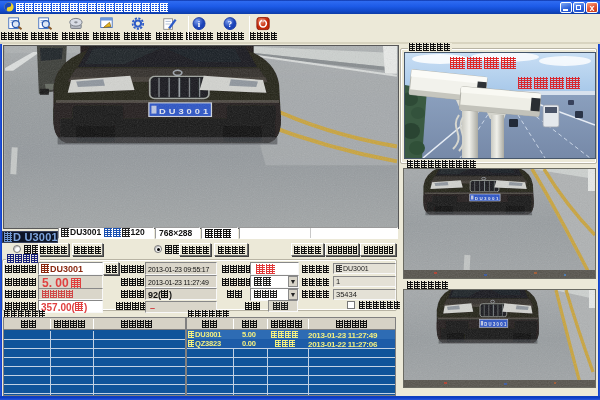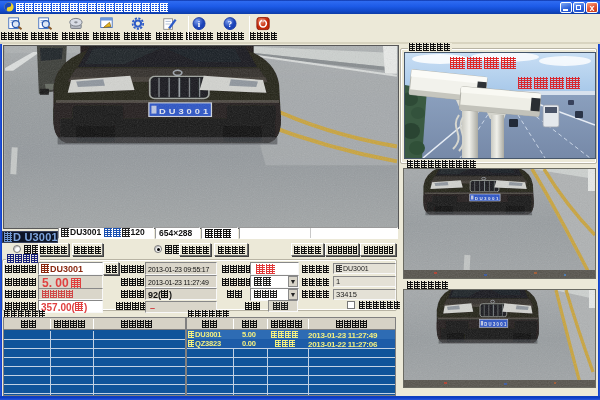--- a/index.html
+++ b/index.html
@@ -180,21 +180,21 @@
 </g>
     </defs>
     <use href="#car" transform="translate(29,-3.3) scale(0.85,0.72)"></use>
     <rect width="394" height="183" filter="url(#nz)" opacity="0.18"></rect>
   </svg>
 <div style="position:absolute;left:2px;top:231px;width:56px;height:12px;background:#0D1526;border:1px solid #39425C;"></div>
 <div style="position:absolute;left:4px;top:232px;white-space:nowrap;font-size:0;line-height:0;"><i style="display:inline-block;vertical-align:top;width:8px;height:10px;margin-right:1px;margin-top:0px;background-image:repeating-linear-gradient(90deg,#6E96D0 0,#6E96D0 1px,transparent 1px,transparent 3px),repeating-linear-gradient(0deg,#6E96D0 0,#6E96D0 1px,transparent 1px,transparent 2px)"></i><span style="display:inline-block;vertical-align:top;font:bold 11px 'Liberation Sans';color:#7EA6DE;letter-spacing:0.2px;margin-top:-1px;line-height:12px">D&nbsp;U3001</span></div>
 <div style="position:absolute;left:58px;top:227px;width:96px;height:12px;background:#fff;border:1px solid #9a9a9a;border-bottom-color:#fff;border-right-color:#fff;"></div>
 <div style="position:absolute;left:61px;top:228px;white-space:nowrap;font-size:0;line-height:0;"><i style="display:inline-block;vertical-align:top;width:8px;height:9px;margin-right:1px;margin-top:0px;background-image:repeating-linear-gradient(90deg,#222 0,#222 1px,transparent 1px,transparent 3px),repeating-linear-gradient(0deg,#222 0,#222 1px,transparent 1px,transparent 2px)"></i><span style="display:inline-block;vertical-align:top;font:bold 8.5px 'Liberation Sans';color:#111;letter-spacing:0px;margin-top:0px;line-height:9.5px">DU3001&nbsp;</span><i style="display:inline-block;vertical-align:top;width:8px;height:9px;margin-right:1px;margin-top:0px;background-image:repeating-linear-gradient(90deg,#1A50B0 0,#1A50B0 1px,transparent 1px,transparent 3px),repeating-linear-gradient(0deg,#1A50B0 0,#1A50B0 1px,transparent 1px,transparent 2px)"></i><i style="display:inline-block;vertical-align:top;width:8px;height:9px;margin-right:1px;margin-top:0px;background-image:repeating-linear-gradient(90deg,#1A50B0 0,#1A50B0 1px,transparent 1px,transparent 3px),repeating-linear-gradient(0deg,#1A50B0 0,#1A50B0 1px,transparent 1px,transparent 2px)"></i><i style="display:inline-block;vertical-align:top;width:8px;height:9px;margin-right:1px;margin-top:0px;background-image:repeating-linear-gradient(90deg,#222 0,#222 1px,transparent 1px,transparent 3px),repeating-linear-gradient(0deg,#222 0,#222 1px,transparent 1px,transparent 2px)"></i><span style="display:inline-block;vertical-align:top;font:bold 8.5px 'Liberation Sans';color:#111;letter-spacing:0px;margin-top:0px;line-height:9.5px">120</span></div>
 <div style="position:absolute;left:155px;top:227px;width:45px;height:12px;background:#fff;border:1px solid #9a9a9a;border-bottom-color:#fff;border-right-color:#fff;"></div>
-<div style="position:absolute;left:159px;top:229px;white-space:nowrap;font-size:0;line-height:0;"><span style="display:inline-block;vertical-align:top;font:bold 8.5px 'Liberation Sans';color:#111;letter-spacing:0px;margin-top:0px;line-height:9.5px">654×288</span></div>
+<div style="position:absolute;left:159px;top:229px;white-space:nowrap;font-size:0;line-height:0;"><span style="display:inline-block;vertical-align:top;font:bold 8.5px 'Liberation Sans';color:#111;letter-spacing:0px;margin-top:0px;line-height:9.5px">768×288</span></div>
 <div style="position:absolute;left:201px;top:227px;width:37px;height:12px;background:#fff;border:1px solid #9a9a9a;border-bottom-color:#fff;border-right-color:#fff;"></div>
 <div style="position:absolute;left:239px;top:227px;width:159px;height:12px;background:#fff;border:1px solid #9a9a9a;border-bottom-color:#fff;border-right-color:#fff;"></div>
 <div style="position:absolute;left:310px;top:228px;width:1px;height:10px;background:#c8c8c8;"></div>
 <div style="position:absolute;left:205px;top:229px;white-space:nowrap;font-size:0;line-height:0;"><i style="display:inline-block;vertical-align:top;width:8px;height:9px;margin-right:1px;margin-top:0px;background-image:repeating-linear-gradient(90deg,#111 0,#111 1px,transparent 1px,transparent 3px),repeating-linear-gradient(0deg,#111 0,#111 1px,transparent 1px,transparent 2px)"></i><i style="display:inline-block;vertical-align:top;width:8px;height:9px;margin-right:1px;margin-top:0px;background-image:repeating-linear-gradient(90deg,#111 0,#111 1px,transparent 1px,transparent 3px),repeating-linear-gradient(0deg,#111 0,#111 1px,transparent 1px,transparent 2px)"></i><i style="display:inline-block;vertical-align:top;width:8px;height:9px;margin-right:1px;margin-top:0px;background-image:repeating-linear-gradient(90deg,#111 0,#111 1px,transparent 1px,transparent 3px),repeating-linear-gradient(0deg,#111 0,#111 1px,transparent 1px,transparent 2px)"></i></div>
 <span style="position:absolute;left:13px;top:245px;width:8px;height:8px;border-radius:5px;background:#fff;border:1px solid #787878;box-shadow:inset 1px 1px 1px #c0c0c0"></span>
 <div style="position:absolute;left:24px;top:245px;white-space:nowrap;font-size:0;line-height:0;"><i style="display:inline-block;vertical-align:top;width:7px;height:9px;margin-right:1px;margin-top:0px;background-image:repeating-linear-gradient(90deg,#111 0,#111 1px,transparent 1px,transparent 3px),repeating-linear-gradient(0deg,#111 0,#111 1px,transparent 1px,transparent 2px)"></i><i style="display:inline-block;vertical-align:top;width:7px;height:9px;margin-right:1px;margin-top:0px;background-image:repeating-linear-gradient(90deg,#111 0,#111 1px,transparent 1px,transparent 3px),repeating-linear-gradient(0deg,#111 0,#111 1px,transparent 1px,transparent 2px)"></i></div>
 <div class="btn" style="left:38px;top:243px;width:31px;height:13px;box-shadow:1px 1px 0 #404040">
     <div style="margin-top:2px;margin-left:1px;text-align:left"><i style="display:inline-block;vertical-align:top;width:6px;height:8px;margin-right:1px;margin-top:0px;background-image:repeating-linear-gradient(90deg,#111 0,#111 1px,transparent 1px,transparent 3px),repeating-linear-gradient(0deg,#111 0,#111 1px,transparent 1px,transparent 2px)"></i><i style="display:inline-block;vertical-align:top;width:6px;height:8px;margin-right:1px;margin-top:0px;background-image:repeating-linear-gradient(90deg,#111 0,#111 1px,transparent 1px,transparent 3px),repeating-linear-gradient(0deg,#111 0,#111 1px,transparent 1px,transparent 2px)"></i><i style="display:inline-block;vertical-align:top;width:6px;height:8px;margin-right:1px;margin-top:0px;background-image:repeating-linear-gradient(90deg,#111 0,#111 1px,transparent 1px,transparent 3px),repeating-linear-gradient(0deg,#111 0,#111 1px,transparent 1px,transparent 2px)"></i><i style="display:inline-block;vertical-align:top;width:6px;height:8px;margin-right:1px;margin-top:0px;background-image:repeating-linear-gradient(90deg,#111 0,#111 1px,transparent 1px,transparent 3px),repeating-linear-gradient(0deg,#111 0,#111 1px,transparent 1px,transparent 2px)"></i></div>
   </div>
 <div class="btn" style="left:72px;top:243px;width:31px;height:13px;box-shadow:1px 1px 0 #404040">
@@ -254,21 +254,21 @@
 <div style="position:absolute;left:42px;top:290px;white-space:nowrap;font-size:0;line-height:0;"><i style="display:inline-block;vertical-align:top;width:7px;height:8px;margin-right:1px;margin-top:0px;background-image:repeating-linear-gradient(90deg,#D04848 0,#D04848 1px,transparent 1px,transparent 3px),repeating-linear-gradient(0deg,#D04848 0,#D04848 1px,transparent 1px,transparent 2px)"></i><i style="display:inline-block;vertical-align:top;width:7px;height:8px;margin-right:1px;margin-top:0px;background-image:repeating-linear-gradient(90deg,#D04848 0,#D04848 1px,transparent 1px,transparent 3px),repeating-linear-gradient(0deg,#D04848 0,#D04848 1px,transparent 1px,transparent 2px)"></i><i style="display:inline-block;vertical-align:top;width:7px;height:8px;margin-right:1px;margin-top:0px;background-image:repeating-linear-gradient(90deg,#D04848 0,#D04848 1px,transparent 1px,transparent 3px),repeating-linear-gradient(0deg,#D04848 0,#D04848 1px,transparent 1px,transparent 2px)"></i><i style="display:inline-block;vertical-align:top;width:7px;height:8px;margin-right:1px;margin-top:0px;background-image:repeating-linear-gradient(90deg,#D04848 0,#D04848 1px,transparent 1px,transparent 3px),repeating-linear-gradient(0deg,#D04848 0,#D04848 1px,transparent 1px,transparent 2px)"></i></div>
 <div style="position:absolute;left:121px;top:290px;white-space:nowrap;font-size:0;line-height:0;"><i style="display:inline-block;vertical-align:top;width:7px;height:8px;margin-right:1px;margin-top:0px;background-image:repeating-linear-gradient(90deg,#111 0,#111 1px,transparent 1px,transparent 3px),repeating-linear-gradient(0deg,#111 0,#111 1px,transparent 1px,transparent 2px)"></i><i style="display:inline-block;vertical-align:top;width:7px;height:8px;margin-right:1px;margin-top:0px;background-image:repeating-linear-gradient(90deg,#111 0,#111 1px,transparent 1px,transparent 3px),repeating-linear-gradient(0deg,#111 0,#111 1px,transparent 1px,transparent 2px)"></i><i style="display:inline-block;vertical-align:top;width:7px;height:8px;margin-right:1px;margin-top:0px;background-image:repeating-linear-gradient(90deg,#111 0,#111 1px,transparent 1px,transparent 3px),repeating-linear-gradient(0deg,#111 0,#111 1px,transparent 1px,transparent 2px)"></i><i style="display:inline-block;vertical-align:top;width:7px;height:8px;margin-right:1px;margin-top:0px;background-image:repeating-linear-gradient(90deg,#111 0,#111 1px,transparent 1px,transparent 3px),repeating-linear-gradient(0deg,#111 0,#111 1px,transparent 1px,transparent 2px)"></i></div>
 <div style="position:absolute;left:145px;top:288px;width:72px;height:12px;background:#DAD6CA;border-top:1px solid #888;border-left:1px solid #888;border-bottom:1px solid #f8f8f8;border-right:1px solid #f8f8f8;"></div>
 <div style="position:absolute;left:148px;top:290px;white-space:nowrap;font-size:0;line-height:0;"><span style="display:inline-block;vertical-align:top;font:bold 9px 'Liberation Sans';color:#111;letter-spacing:0px;margin-top:0px;line-height:10px">92(</span><i style="display:inline-block;vertical-align:top;width:7px;height:8px;margin-right:1px;margin-top:0px;background-image:repeating-linear-gradient(90deg,#111 0,#111 1px,transparent 1px,transparent 3px),repeating-linear-gradient(0deg,#111 0,#111 1px,transparent 1px,transparent 2px)"></i><span style="display:inline-block;vertical-align:top;font:bold 9px 'Liberation Sans';color:#111;letter-spacing:0px;margin-top:0px;line-height:10px">)</span></div>
 <div style="position:absolute;left:227px;top:290px;white-space:nowrap;font-size:0;line-height:0;"><i style="display:inline-block;vertical-align:top;width:7px;height:8px;margin-right:1px;margin-top:0px;background-image:repeating-linear-gradient(90deg,#111 0,#111 1px,transparent 1px,transparent 3px),repeating-linear-gradient(0deg,#111 0,#111 1px,transparent 1px,transparent 2px)"></i><i style="display:inline-block;vertical-align:top;width:7px;height:8px;margin-right:1px;margin-top:0px;background-image:repeating-linear-gradient(90deg,#111 0,#111 1px,transparent 1px,transparent 3px),repeating-linear-gradient(0deg,#111 0,#111 1px,transparent 1px,transparent 2px)"></i></div>
 <div style="position:absolute;left:250px;top:288px;width:49px;height:13px;background:#fff;border-top:1px solid #888;border-left:1px solid #888;border-bottom:1px solid #f8f8f8;border-right:1px solid #f8f8f8;"></div>
 <div style="position:absolute;left:254px;top:290px;white-space:nowrap;font-size:0;line-height:0;"><i style="display:inline-block;vertical-align:top;width:7px;height:8px;margin-right:1px;margin-top:0px;background-image:repeating-linear-gradient(90deg,#222 0,#222 1px,transparent 1px,transparent 3px),repeating-linear-gradient(0deg,#222 0,#222 1px,transparent 1px,transparent 2px)"></i><i style="display:inline-block;vertical-align:top;width:7px;height:8px;margin-right:1px;margin-top:0px;background-image:repeating-linear-gradient(90deg,#222 0,#222 1px,transparent 1px,transparent 3px),repeating-linear-gradient(0deg,#222 0,#222 1px,transparent 1px,transparent 2px)"></i><i style="display:inline-block;vertical-align:top;width:7px;height:8px;margin-right:1px;margin-top:0px;background-image:repeating-linear-gradient(90deg,#222 0,#222 1px,transparent 1px,transparent 3px),repeating-linear-gradient(0deg,#222 0,#222 1px,transparent 1px,transparent 2px)"></i></div>
 <div style="position:absolute;left:288px;top:289px;width:10px;height:11px;background:#D8D4C8;border:1px solid #888;text-align:center;font:7px 'Liberation Sans',sans-serif;line-height:9px;color:#222">▼</div>
 <div style="position:absolute;left:302px;top:290px;white-space:nowrap;font-size:0;line-height:0;"><i style="display:inline-block;vertical-align:top;width:6px;height:8px;margin-right:1px;margin-top:0px;background-image:repeating-linear-gradient(90deg,#111 0,#111 1px,transparent 1px,transparent 3px),repeating-linear-gradient(0deg,#111 0,#111 1px,transparent 1px,transparent 2px)"></i><i style="display:inline-block;vertical-align:top;width:6px;height:8px;margin-right:1px;margin-top:0px;background-image:repeating-linear-gradient(90deg,#111 0,#111 1px,transparent 1px,transparent 3px),repeating-linear-gradient(0deg,#111 0,#111 1px,transparent 1px,transparent 2px)"></i><i style="display:inline-block;vertical-align:top;width:6px;height:8px;margin-right:1px;margin-top:0px;background-image:repeating-linear-gradient(90deg,#111 0,#111 1px,transparent 1px,transparent 3px),repeating-linear-gradient(0deg,#111 0,#111 1px,transparent 1px,transparent 2px)"></i><i style="display:inline-block;vertical-align:top;width:6px;height:8px;margin-right:1px;margin-top:0px;background-image:repeating-linear-gradient(90deg,#111 0,#111 1px,transparent 1px,transparent 3px),repeating-linear-gradient(0deg,#111 0,#111 1px,transparent 1px,transparent 2px)"></i></div>
 <div style="position:absolute;left:333px;top:289px;width:63px;height:11px;background:#E4E1D6;border-top:1px solid #888;border-left:1px solid #888;border-bottom:1px solid #f8f8f8;border-right:1px solid #f8f8f8;"></div>
-<div style="position:absolute;left:336px;top:291px;white-space:nowrap;font-size:0;line-height:0;"><span style="display:inline-block;vertical-align:top;font:7.5px 'Liberation Sans';color:#222;letter-spacing:0px;margin-top:0px;line-height:8.5px">33415</span></div>
+<div style="position:absolute;left:336px;top:291px;white-space:nowrap;font-size:0;line-height:0;"><span style="display:inline-block;vertical-align:top;font:7.5px 'Liberation Sans';color:#222;letter-spacing:0px;margin-top:0px;line-height:8.5px">35434</span></div>
 <div style="position:absolute;left:5px;top:302px;white-space:nowrap;font-size:0;line-height:0;"><i style="display:inline-block;vertical-align:top;width:7px;height:8px;margin-right:1px;margin-top:0px;background-image:repeating-linear-gradient(90deg,#111 0,#111 1px,transparent 1px,transparent 3px),repeating-linear-gradient(0deg,#111 0,#111 1px,transparent 1px,transparent 2px)"></i><i style="display:inline-block;vertical-align:top;width:7px;height:8px;margin-right:1px;margin-top:0px;background-image:repeating-linear-gradient(90deg,#111 0,#111 1px,transparent 1px,transparent 3px),repeating-linear-gradient(0deg,#111 0,#111 1px,transparent 1px,transparent 2px)"></i><i style="display:inline-block;vertical-align:top;width:7px;height:8px;margin-right:1px;margin-top:0px;background-image:repeating-linear-gradient(90deg,#111 0,#111 1px,transparent 1px,transparent 3px),repeating-linear-gradient(0deg,#111 0,#111 1px,transparent 1px,transparent 2px)"></i><i style="display:inline-block;vertical-align:top;width:7px;height:8px;margin-right:1px;margin-top:0px;background-image:repeating-linear-gradient(90deg,#111 0,#111 1px,transparent 1px,transparent 3px),repeating-linear-gradient(0deg,#111 0,#111 1px,transparent 1px,transparent 2px)"></i></div>
 <div style="position:absolute;left:38px;top:300px;width:65px;height:13px;background:#fff;border-top:1px solid #888;border-left:1px solid #888;border-bottom:1px solid #f8f8f8;border-right:1px solid #f8f8f8;"></div>
 <div style="position:absolute;left:41px;top:302px;white-space:nowrap;font-size:0;line-height:0;"><span style="display:inline-block;vertical-align:top;font:bold 10px 'Liberation Sans';color:#E04040;letter-spacing:0px;margin-top:0px;line-height:11px">357.00(</span><i style="display:inline-block;vertical-align:top;width:8px;height:9px;margin-right:1px;margin-top:0px;background-image:repeating-linear-gradient(90deg,#E04040 0,#E04040 1px,transparent 1px,transparent 3px),repeating-linear-gradient(0deg,#E04040 0,#E04040 1px,transparent 1px,transparent 2px)"></i><span style="display:inline-block;vertical-align:top;font:bold 10px 'Liberation Sans';color:#E04040;letter-spacing:0px;margin-top:0px;line-height:11px">)</span></div>
 <div style="position:absolute;left:116px;top:302px;white-space:nowrap;font-size:0;line-height:0;"><i style="display:inline-block;vertical-align:top;width:7px;height:8px;margin-right:1px;margin-top:0px;background-image:repeating-linear-gradient(90deg,#111 0,#111 1px,transparent 1px,transparent 3px),repeating-linear-gradient(0deg,#111 0,#111 1px,transparent 1px,transparent 2px)"></i><i style="display:inline-block;vertical-align:top;width:7px;height:8px;margin-right:1px;margin-top:0px;background-image:repeating-linear-gradient(90deg,#111 0,#111 1px,transparent 1px,transparent 3px),repeating-linear-gradient(0deg,#111 0,#111 1px,transparent 1px,transparent 2px)"></i><i style="display:inline-block;vertical-align:top;width:7px;height:8px;margin-right:1px;margin-top:0px;background-image:repeating-linear-gradient(90deg,#111 0,#111 1px,transparent 1px,transparent 3px),repeating-linear-gradient(0deg,#111 0,#111 1px,transparent 1px,transparent 2px)"></i><i style="display:inline-block;vertical-align:top;width:7px;height:8px;margin-right:1px;margin-top:0px;background-image:repeating-linear-gradient(90deg,#111 0,#111 1px,transparent 1px,transparent 3px),repeating-linear-gradient(0deg,#111 0,#111 1px,transparent 1px,transparent 2px)"></i><i style="display:inline-block;vertical-align:top;width:7px;height:8px;margin-right:1px;margin-top:0px;background-image:repeating-linear-gradient(90deg,#111 0,#111 1px,transparent 1px,transparent 3px),repeating-linear-gradient(0deg,#111 0,#111 1px,transparent 1px,transparent 2px)"></i></div>
 <div style="position:absolute;left:145px;top:301px;width:72px;height:12px;background:#DAD6CA;border-top:1px solid #888;border-left:1px solid #888;border-bottom:1px solid #f8f8f8;border-right:1px solid #f8f8f8;"></div>
 <div style="position:absolute;left:150px;top:303px;white-space:nowrap;font-size:0;line-height:0;"><span style="display:inline-block;vertical-align:top;font:bold 9px 'Liberation Sans';color:#D04040;letter-spacing:0px;margin-top:0px;line-height:10px">–</span></div>
 <div style="position:absolute;left:245px;top:302px;white-space:nowrap;font-size:0;line-height:0;"><i style="display:inline-block;vertical-align:top;width:7px;height:8px;margin-right:1px;margin-top:0px;background-image:repeating-linear-gradient(90deg,#111 0,#111 1px,transparent 1px,transparent 3px),repeating-linear-gradient(0deg,#111 0,#111 1px,transparent 1px,transparent 2px)"></i><i style="display:inline-block;vertical-align:top;width:7px;height:8px;margin-right:1px;margin-top:0px;background-image:repeating-linear-gradient(90deg,#111 0,#111 1px,transparent 1px,transparent 3px),repeating-linear-gradient(0deg,#111 0,#111 1px,transparent 1px,transparent 2px)"></i></div>
 <div style="position:absolute;left:268px;top:300px;width:30px;height:12px;background:#DAD6CA;border-top:1px solid #888;border-left:1px solid #888;border-bottom:1px solid #f8f8f8;border-right:1px solid #f8f8f8;"></div>
 <div style="position:absolute;left:273px;top:302px;white-space:nowrap;font-size:0;line-height:0;"><i style="display:inline-block;vertical-align:top;width:7px;height:8px;margin-right:1px;margin-top:0px;background-image:repeating-linear-gradient(90deg,#222 0,#222 1px,transparent 1px,transparent 3px),repeating-linear-gradient(0deg,#222 0,#222 1px,transparent 1px,transparent 2px)"></i><i style="display:inline-block;vertical-align:top;width:7px;height:8px;margin-right:1px;margin-top:0px;background-image:repeating-linear-gradient(90deg,#222 0,#222 1px,transparent 1px,transparent 3px),repeating-linear-gradient(0deg,#222 0,#222 1px,transparent 1px,transparent 2px)"></i></div>
 <div style="position:absolute;left:347px;top:301px;width:8px;height:8px;background:#fff;border:1px solid #777;"></div>

